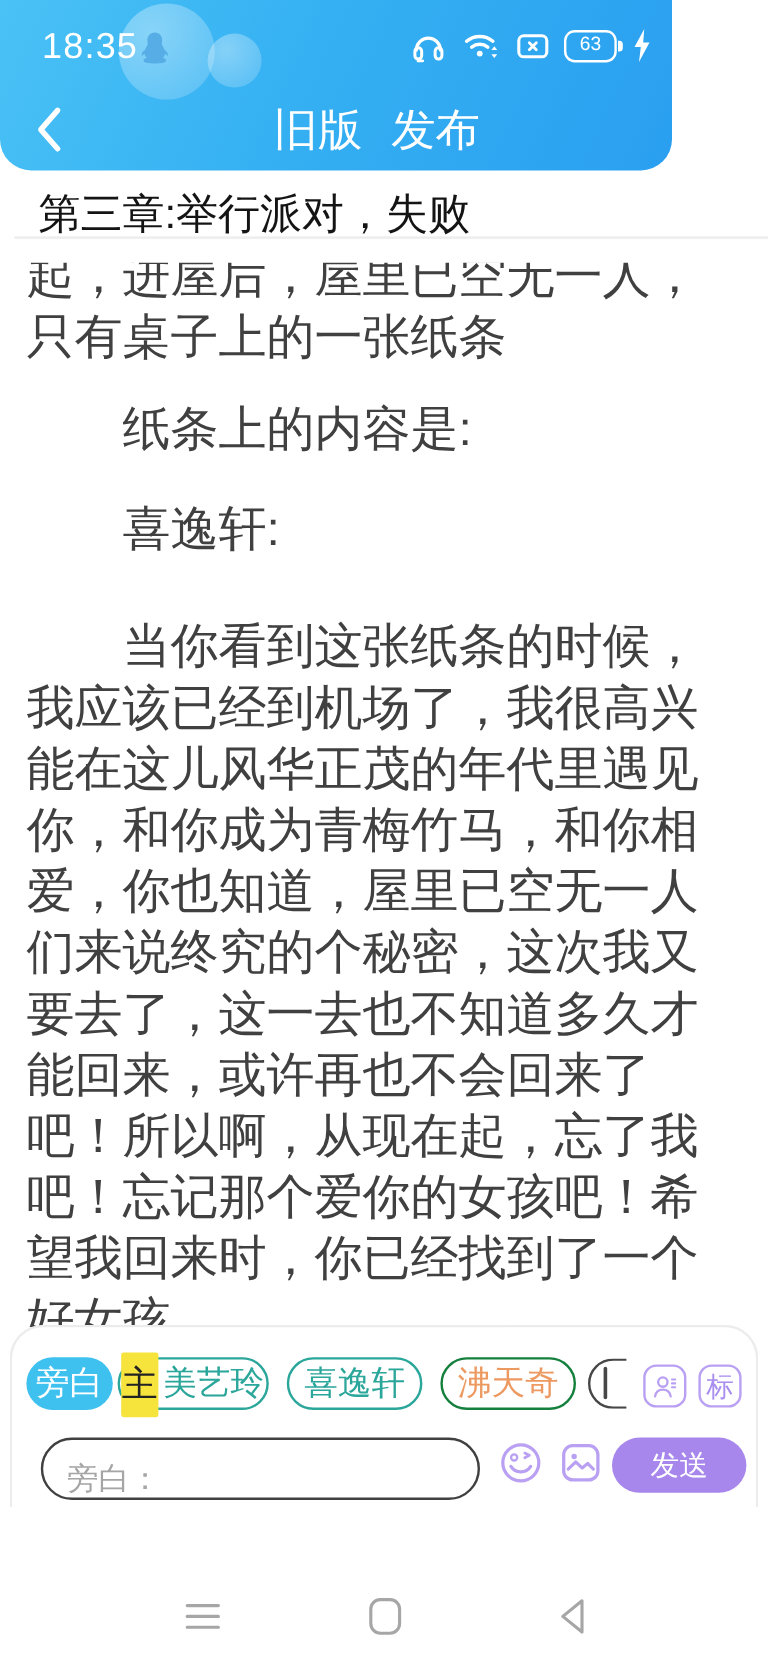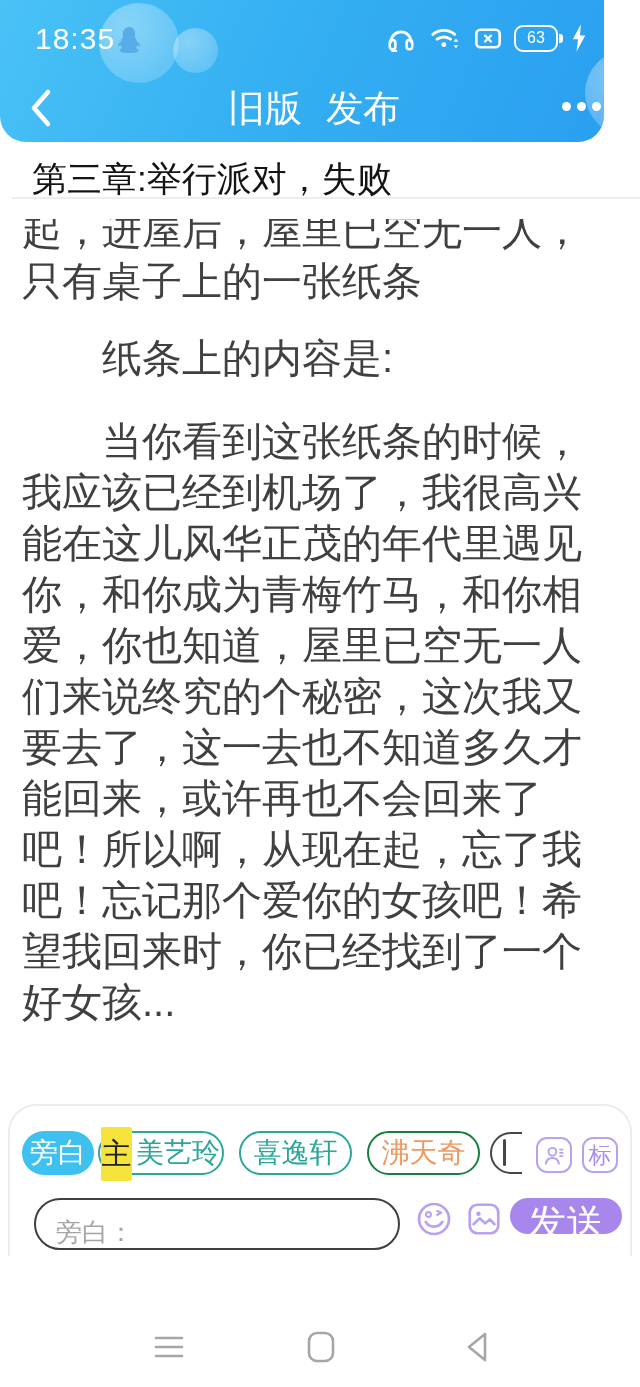--- a/index.html
+++ b/index.html
@@ -5,21 +5,21 @@
   * { margin:0; padding:0; box-sizing:border-box; }
   html,body { background:#ffffff; }
   body { font-family:"Liberation Sans","DejaVu Sans",sans-serif; }
   .phone {
     position:relative; width:640px; height:1387px; margin:0 auto;
     background:#ffffff; overflow:hidden;
   }
 
   
   .header {
-    position:absolute; top:0; left:0; width:604px; height:142px;
+    position:absolute; top:0; left:0; width:560px; height:142px;
     background:linear-gradient(115deg,#4ac2f6 0%,#35b0f2 45%,#2a9ff0 100%);
     border-radius:0 0 26px 26px; overflow:hidden; z-index:3;
   }
   .bubble { position:absolute; border-radius:50%;
     background:radial-gradient(circle at 35% 30%, rgba(255,255,255,.38), rgba(255,255,255,.14)); }
   .bubble.b1 { left:99px;  top:3px;  width:80px; height:80px; }
   .bubble.b2 { left:173px; top:28px; width:45px; height:45px; }
   .bubble.b3 { left:585px; top:50px; width:86px; height:86px; }
   .qq { position:absolute; left:114px; top:26px; width:30px; height:32px; }
 
@@ -89,22 +89,22 @@
   .sq-btn.tagbtn { left:572px; color:#a98ef0; font-size:23px; }
 
   .msg-input { position:absolute; left:24px; top:92px; width:366px; height:52px;
     border:2px solid #404040; border-radius:27px; padding:16px 0 0 20px;
     font-size:26px; color:#333; background:#fff; outline:none;
     font-family:"Liberation Sans","DejaVu Sans",sans-serif; }
   .msg-input::placeholder { color:#a5a5a5; }
   .icon-btn { position:absolute; top:95px; width:36px; height:36px; background:none; border:none; }
   .icon-btn.smiley { left:406px; }
   .icon-btn.imgbtn { left:456px; }
-  .send-btn { position:absolute; left:500px; top:92px; width:112px; height:36px;
-    background:#a887ec; border:none; border-radius:23px; color:#fff; font-size:38px;
+  .send-btn { position:absolute; left:500px; top:92px; width:112px; height:46px;
+    background:#a887ec; border:none; border-radius:23px; color:#fff; font-size:24px;
     font-family:"Liberation Sans","DejaVu Sans",sans-serif; }
 
   
   .navbar { position:absolute; top:1288px; left:0; width:640px; height:99px; background:#fff; }
   .nav-ic { position:absolute; top:42px; width:34px; height:34px; }
   .nav-ic.menu { left:152px; }
   .nav-ic.home { left:304px; }
   .nav-ic.backnav { left:461px; }
 </style>
 </head>
@@ -166,20 +166,21 @@
   </div>
 
   <div class="chapter-bar">
     <span>第三章:举行派对，失败</span>
   </div>
 
   <div class="bodytext">
     <p class="para p1">起，进屋后，屋里已空无一人，
 只有桌子上的一张纸条</p>
     <p class="para indent p2">纸条上的内容是:</p>
+    <p class="para indent p3">喜逸轩:</p>
     <p class="para indent p4">当你看到这张纸条的时候，
 我应该已经到机场了，我很高兴
 能在这儿风华正茂的年代里遇见
 你，和你成为青梅竹马，和你相
 爱，你也知道，屋里已空无一人
 们来说终究的个秘密，这次我又
 要去了，这一去也不知道多久才
 能回来，或许再也不会回来了
 吧！所以啊，从现在起，忘了我
 吧！忘记那个爱你的女孩吧！希

